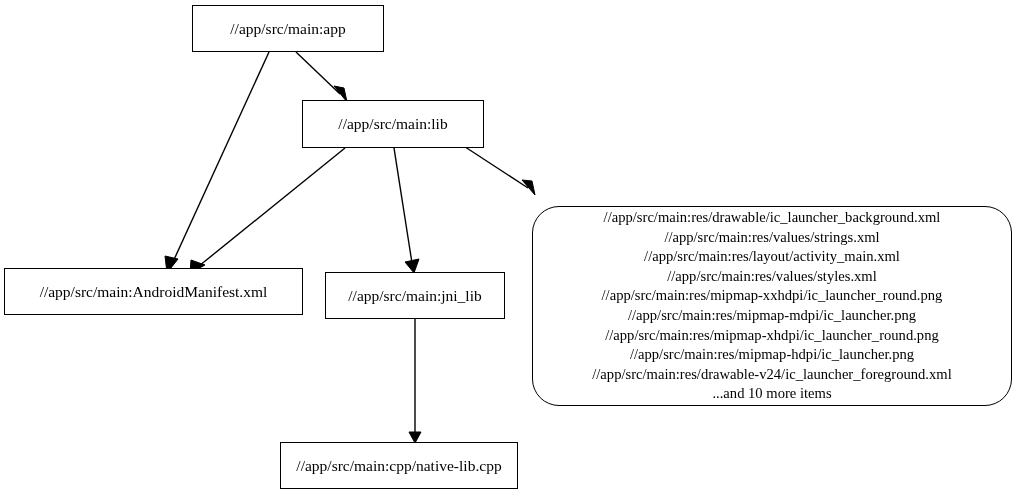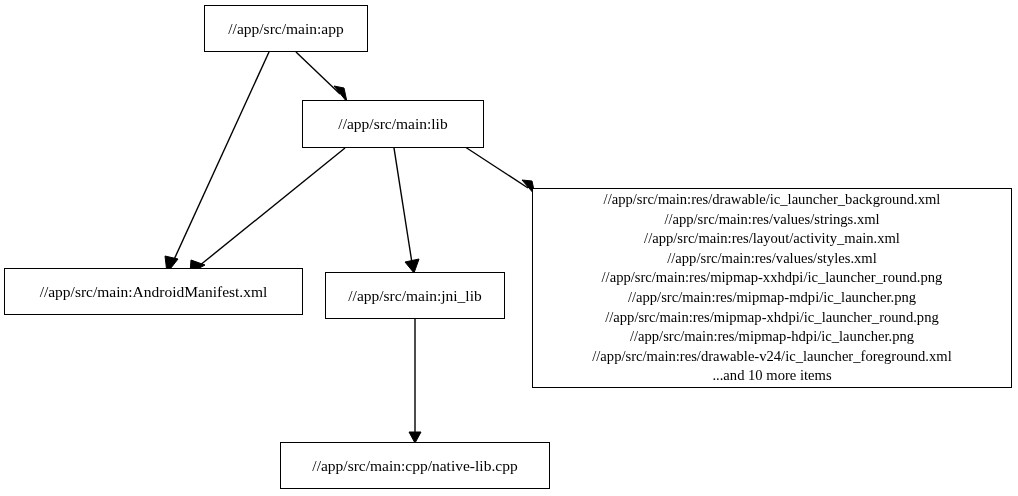--- a/index.html
+++ b/index.html
@@ -86,41 +86,41 @@
       <path class="edge-line" d="M 456,141 L 528,188"></path>
       <polygon class="arrow-head" points="522,180 535,195 532,181"></polygon>
     </g>
 
     <g>
       <path class="edge-line" d="M 415,319 L 415,432"></path>
       <polygon class="arrow-head" points="409,432 415,443 421,432"></polygon>
     </g>
   </svg>
 
-  <div class="node" style="left:204px; top:5px; width:164px; height:47px;">
+  <div class="node" style="left:192px; top:5px; width:192px; height:47px;">
     <span>//app/src/main:app</span>
   </div>
 
   <div class="node" style="left:302px; top:100px; width:182px; height:48px;">
     <span>//app/src/main:lib</span>
   </div>
 
   <div class="node" style="left:4px; top:268px; width:299px; height:47px;">
     <span>//app/src/main:AndroidManifest.xml</span>
   </div>
 
   <div class="node" style="left:325px; top:272px; width:180px; height:47px;">
     <span>//app/src/main:jni_lib</span>
   </div>
 
-  <div class="node" style="left:280px; top:442px; width:270px; height:47px;">
+  <div class="node" style="left:280px; top:442px; width:238px; height:47px;">
     <span>//app/src/main:cpp/native-lib.cpp</span>
   </div>
 
-  <div class="node multiline" style="left:532px; top:188px; width:480px; height:200px;">
+  <div class="node multiline" style="left:532px; top:206px; width:480px; height:200px;border-radius:27px;">
     <span>//app/src/main:res/drawable/ic_launcher_background.xml
 //app/src/main:res/values/strings.xml
 //app/src/main:res/layout/activity_main.xml
 //app/src/main:res/values/styles.xml
 //app/src/main:res/mipmap-xxhdpi/ic_launcher_round.png
 //app/src/main:res/mipmap-mdpi/ic_launcher.png
 //app/src/main:res/mipmap-xhdpi/ic_launcher_round.png
 //app/src/main:res/mipmap-hdpi/ic_launcher.png
 //app/src/main:res/drawable-v24/ic_launcher_foreground.xml
 ...and 10 more items</span>

